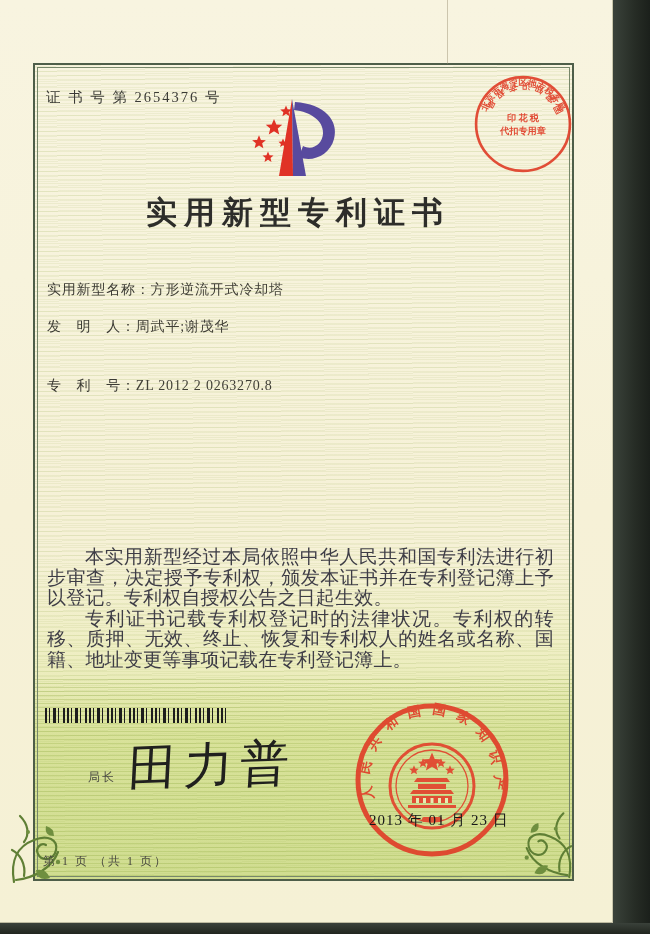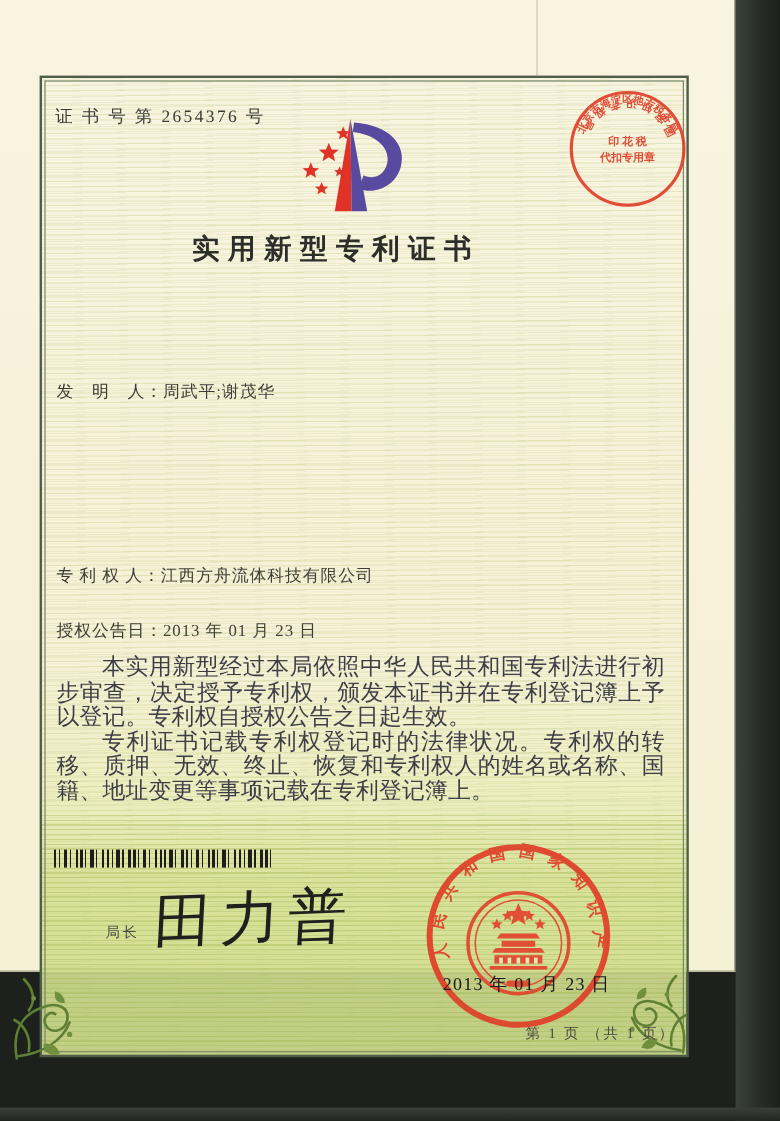--- a/index.html
+++ b/index.html
@@ -1,21 +1,21 @@
 <!DOCTYPE html>
 <html><head>
 <meta charset="utf-8">
 <style>
   * { margin:0; padding:0; box-sizing:border-box; }
   html,body { width:650px; height:934px; overflow:hidden; }
   body { background:#1c211c; font-family:"Liberation Serif","DejaVu Serif",serif; position:relative; }
 
   
   #paper {
-    position:absolute; left:0; top:0; width:613px; height:810px;
+    position:absolute; left:0; top:0; width:613px; height:923px;
     background: linear-gradient(180deg,#f8f4e0 0%, #f7f3dc 30%, #f6f1d7 55%, #f5f1d5 100%);
     border-right:1px solid #c9c6ab; border-bottom:1px solid #bdbaa0;
   }
   .edge-right { position:absolute; right:0; top:0; width:37px; height:934px;
     background:linear-gradient(90deg,#3a423a,#262c25 60%,#1b201b); }
   .edge-bottom { position:absolute; left:0; bottom:0; width:650px; height:11px;
     background:linear-gradient(180deg,#3a413a,#21261f); }
   .crease { position:absolute; left:447px; top:0; width:1px; height:64px; background:rgba(150,140,110,.45); }
 
   
@@ -27,22 +27,22 @@
   #frame .inner-rule { position:absolute; inset:2px; border:1px solid #77876a; pointer-events:none; }
   .tex { position:absolute; inset:-10px; background:repeating-linear-gradient(180deg, rgba(156,178,84,.12) 0 1px, rgba(0,0,0,0) 1px 4px); }
   .tex.t2 { transform:rotate(-1.3deg); background:repeating-linear-gradient(180deg, rgba(140,165,70,.10) 0 1px, rgba(0,0,0,0) 1px 5px); }
   .tex.t3 { top:auto; bottom:0; height:200px; inset-inline:0;
     background:
       linear-gradient(180deg, rgba(196,214,120,0) 0, rgba(186,208,105,.25) 30%, rgba(176,200,95,.35) 100%),
       repeating-linear-gradient(180deg, rgba(130,160,50,.22) 0 1px, rgba(0,0,0,0) 1px 4px); }
 
   
   .cert-no { position:absolute; left:46px; top:88px; font-size:14.5px; letter-spacing:2px; color:#3a3a35; z-index:5; }
-  .title { position:absolute; left:15px; top:192px; width:530px; text-align:center;
-    font-size:23px; font-weight:700; letter-spacing:7px; color:#2d2d2a; z-index:5; }
+  .title { position:absolute; left:33px; top:192px; width:530px; text-align:center;
+    font-size:31px; font-weight:700; letter-spacing:7px; color:#2d2d2a; z-index:5; }
 
   .field { position:absolute; left:47px; font-size:14px; color:#3b3a33; letter-spacing:.8px; z-index:5; white-space:nowrap; }
   .field .val { color:#403f36; }
 
   .body-text { position:absolute; left:47px; top:547px; width:507px; z-index:5;
     font-size:19px; line-height:20.5px; color:#3e3d46; text-align:justify; }
   .body-text p { text-indent:2em; letter-spacing:.2px; }
 
   .barcode { position:absolute; left:45px; top:708px; width:182px; height:15px; z-index:5;
     background:repeating-linear-gradient(90deg,
@@ -50,22 +50,22 @@
       #1d1d1d 4px 5px, transparent 5px 8px,
       #1d1d1d 8px 11px, transparent 11px 13px,
       #1d1d1d 13px 14px, transparent 14px 18px,
       #1d1d1d 18px 20px, transparent 20px 22px); }
 
   .issuer-title { position:absolute; left:88px; top:769px; font-size:12px; color:#4a4a42; letter-spacing:2px; z-index:6; }
   .signature { position:absolute; left:128px; top:733px; font-size:49px; color:#20201e; z-index:6;
     font-family:"DejaVu Sans","Liberation Sans",sans-serif;
     transform:rotate(-2deg) skewX(-5deg); letter-spacing:7px; }
 
-  .footer-page { position:absolute; left:33px; top:853px; width:530px; text-align:right;
-    font-size:12px; letter-spacing:2px; color:#4a4a40; z-index:5; }
+  .footer-page { position:absolute; left:33px; top:853px; width:530px; text-align:left;
+    font-size:12px; letter-spacing:2px; color:#4a4a40; z-index:5;padding-left:10px; }
 
   
   .logo { position:absolute; left:249px; top:96px; width:94px; height:86px; z-index:5; }
 
   
   .tax-seal { position:absolute; left:472px; top:73px; width:102px; height:102px; z-index:6; opacity:.92; }
   .sipo-seal { position:absolute; left:352px; top:700px; width:160px; height:160px; z-index:6; opacity:.93; }
   .seal-date { position:absolute; left:369px; top:811px; font-size:15px; color:#18181a; letter-spacing:1px; z-index:7; white-space:nowrap; }
 
   .flourish { position:absolute; z-index:5; }
@@ -115,28 +115,28 @@
     </text>
     <text font-size="8.6" fill="#e0402a" font-weight="bold" letter-spacing="6">
       <textPath href="#taxBottom" startOffset="50%" text-anchor="middle">国家知识产权局</textPath>
     </text>
     <text x="50" y="47" text-anchor="middle" font-size="9" font-weight="bold" fill="#e0402a">印 花 税</text>
     <text x="50" y="60" text-anchor="middle" font-size="9" font-weight="bold" fill="#e0402a">代扣专用章</text>
   </svg>
 
   <h1 class="title">实用新型专利证书</h1>
 
+  <div class="field" style="top:281px">
+    <span class="lbl">实用新型名称：</span><span class="val">方形逆流开式冷却塔</span>
+  </div>
   <div class="field" style="top:318px">
     <span class="lbl">发　明　人：</span><span class="val">周武平;谢茂华</span>
   </div>
-  <div class="field" style="top:471px">
-    <span class="lbl">专 利 权 人：</span><span class="val">江西方舟流体科技有限公司</span>
-  </div>
-  <div class="field" style="top:517px">
-    <span class="lbl">授权公告日：</span><span class="val">2013 年 01 月 23 日</span>
+  <div class="field" style="top:377px">
+    <span class="lbl">专　利　号：</span><span class="val">ZL 2012 2 0263270.8</span>
   </div>
 
   <div class="body-text">
     <p>本实用新型经过本局依照中华人民共和国专利法进行初步审查，决定授予专利权，颁发本证书并在专利登记簿上予以登记。专利权自授权公告之日起生效。</p>
     <p>专利证书记载专利权登记时的法律状况。专利权的转移、质押、无效、终止、恢复和专利权人的姓名或名称、国籍、地址变更等事项记载在专利登记簿上。</p>
   </div>
 
   <div class="barcode"></div>
 
   <span class="issuer-title">局长</span>

